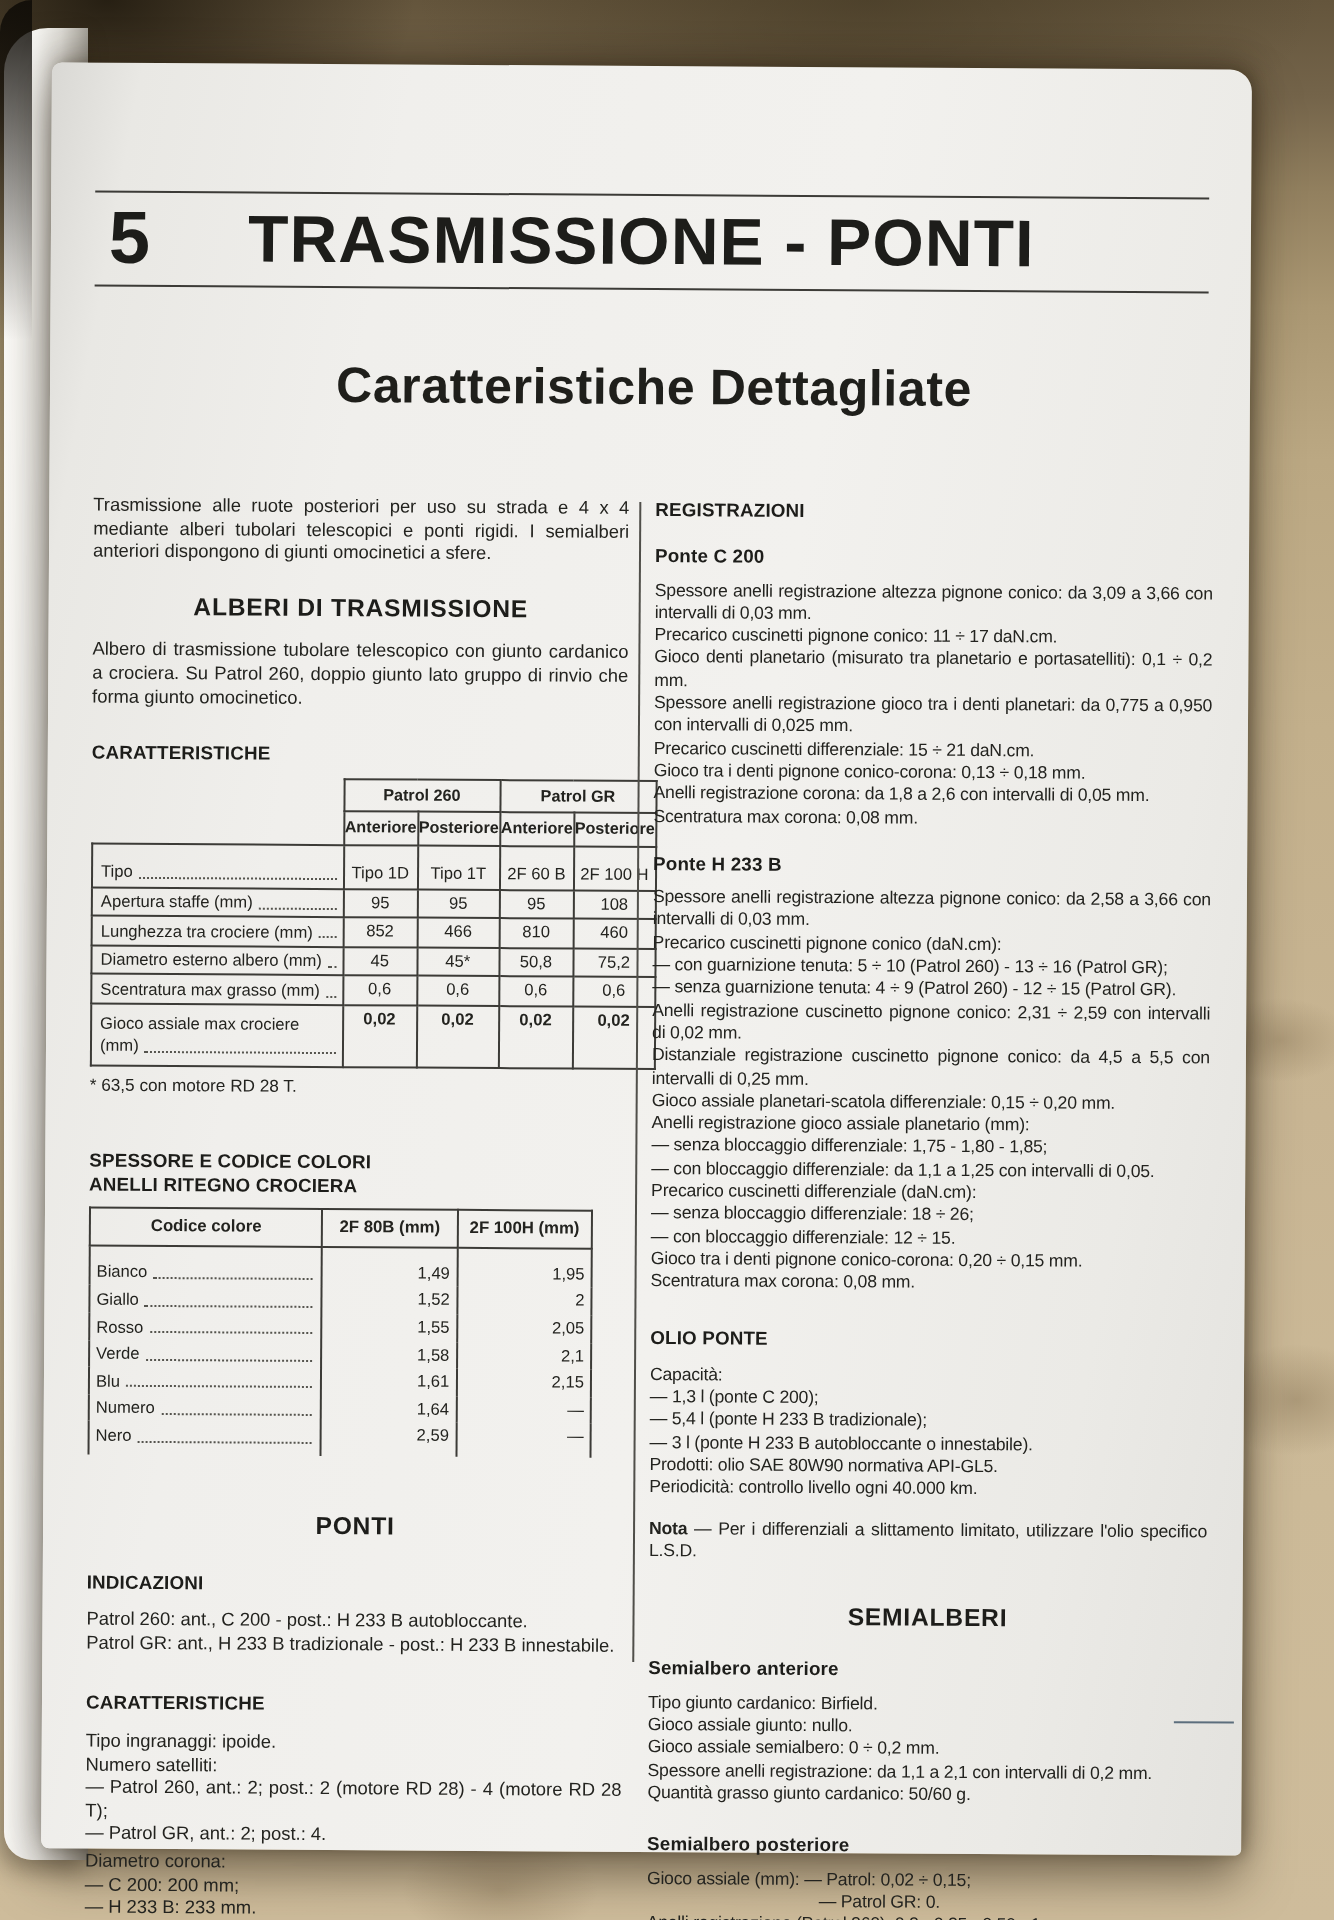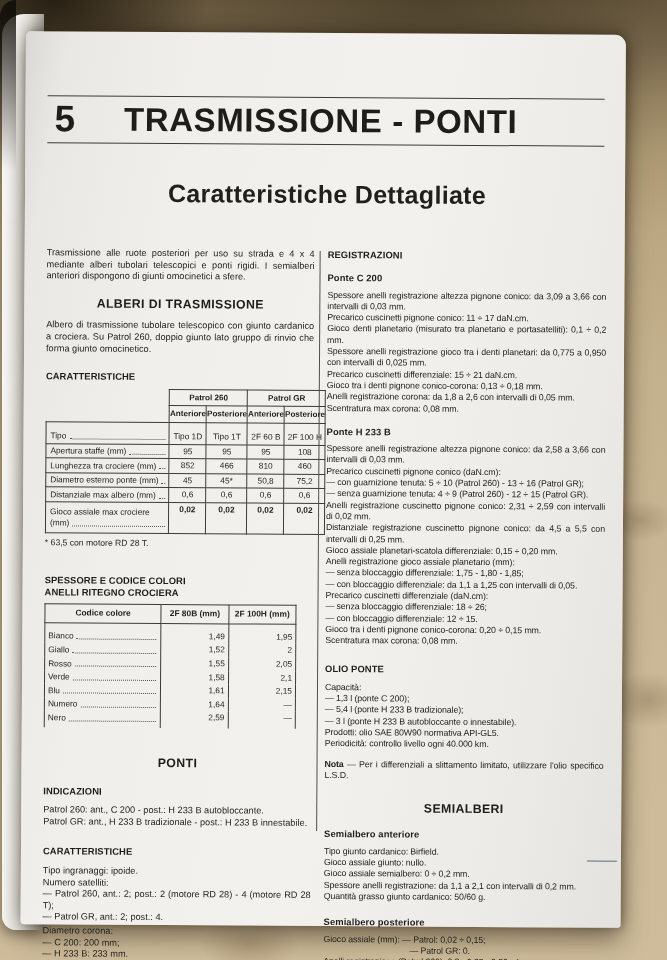--- a/index.html
+++ b/index.html
@@ -149,33 +149,33 @@
                   </div>
                 </td>
             <td class="v">852</td>
             <td class="v">466</td>
             <td class="v">810</td>
             <td class="v">460</td>
           </tr>
           <tr>
             <td class="lc">
                   <div class="lead">
-                    <span class="txt">Diametro esterno ponte (mm)</span>
+                    <span class="txt">Diametro esterno albero (mm)</span>
                     <span class="dots"></span>
                   </div>
                 </td>
             <td class="v">45</td>
             <td class="v">45*</td>
             <td class="v">50,8</td>
             <td class="v">75,2</td>
           </tr>
           <tr>
             <td class="lc">
                   <div class="lead">
-                    <span class="txt">Distanziale max albero (mm)</span>
+                    <span class="txt">Scentratura max grasso (mm)</span>
                     <span class="dots"></span>
                   </div>
                 </td>
             <td class="v">0,6</td>
             <td class="v">0,6</td>
             <td class="v">0,6</td>
             <td class="v">0,6</td>
           </tr>
           <tr class="last">
             <td class="lc">

